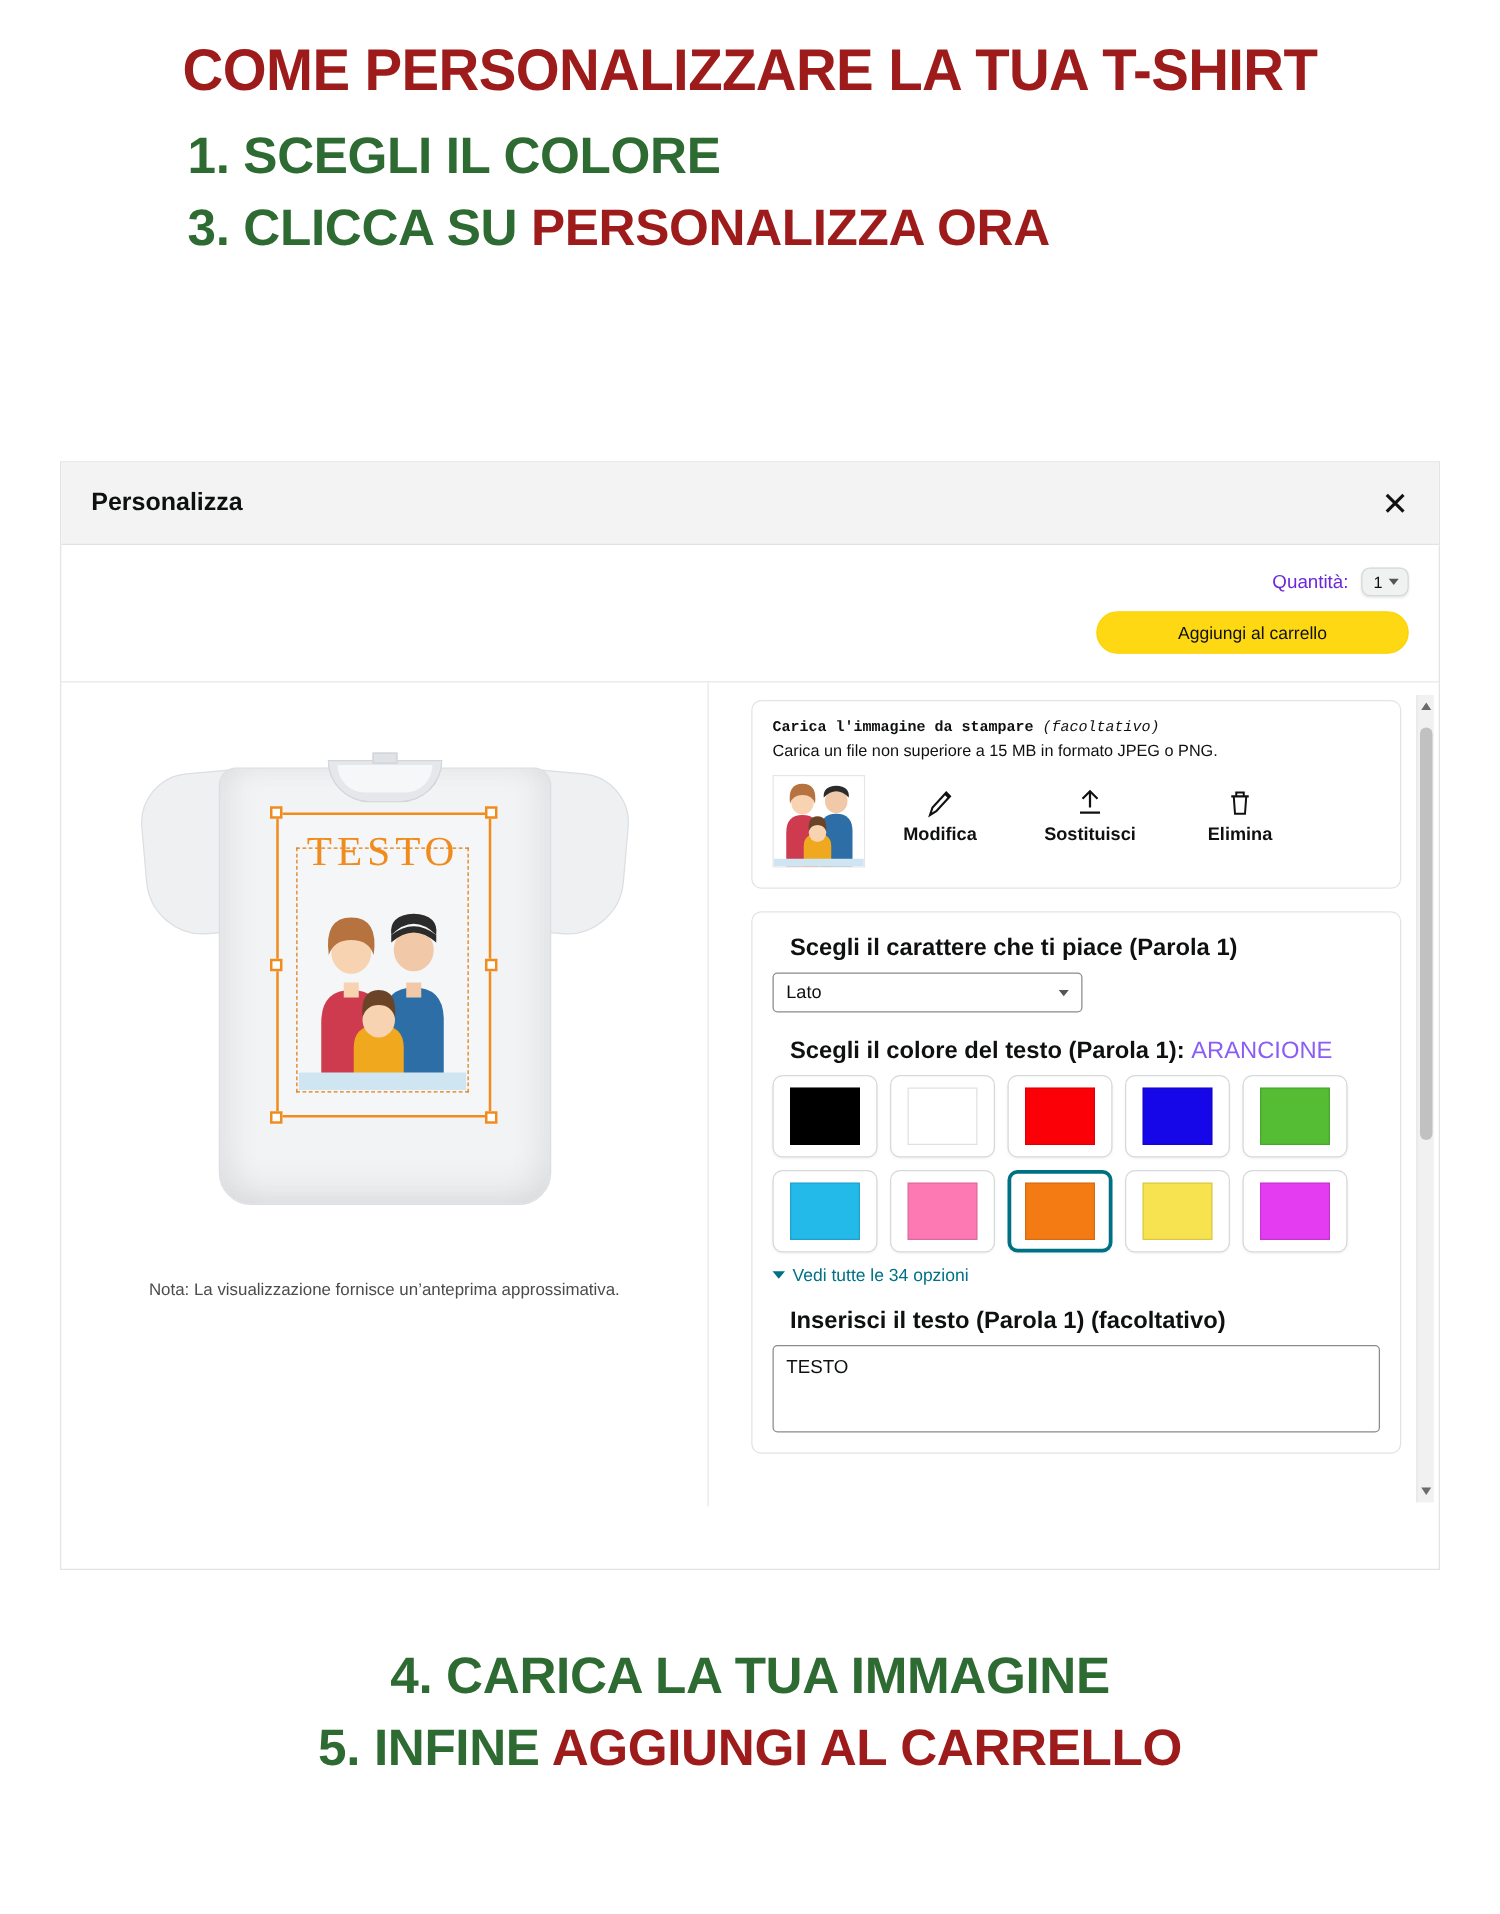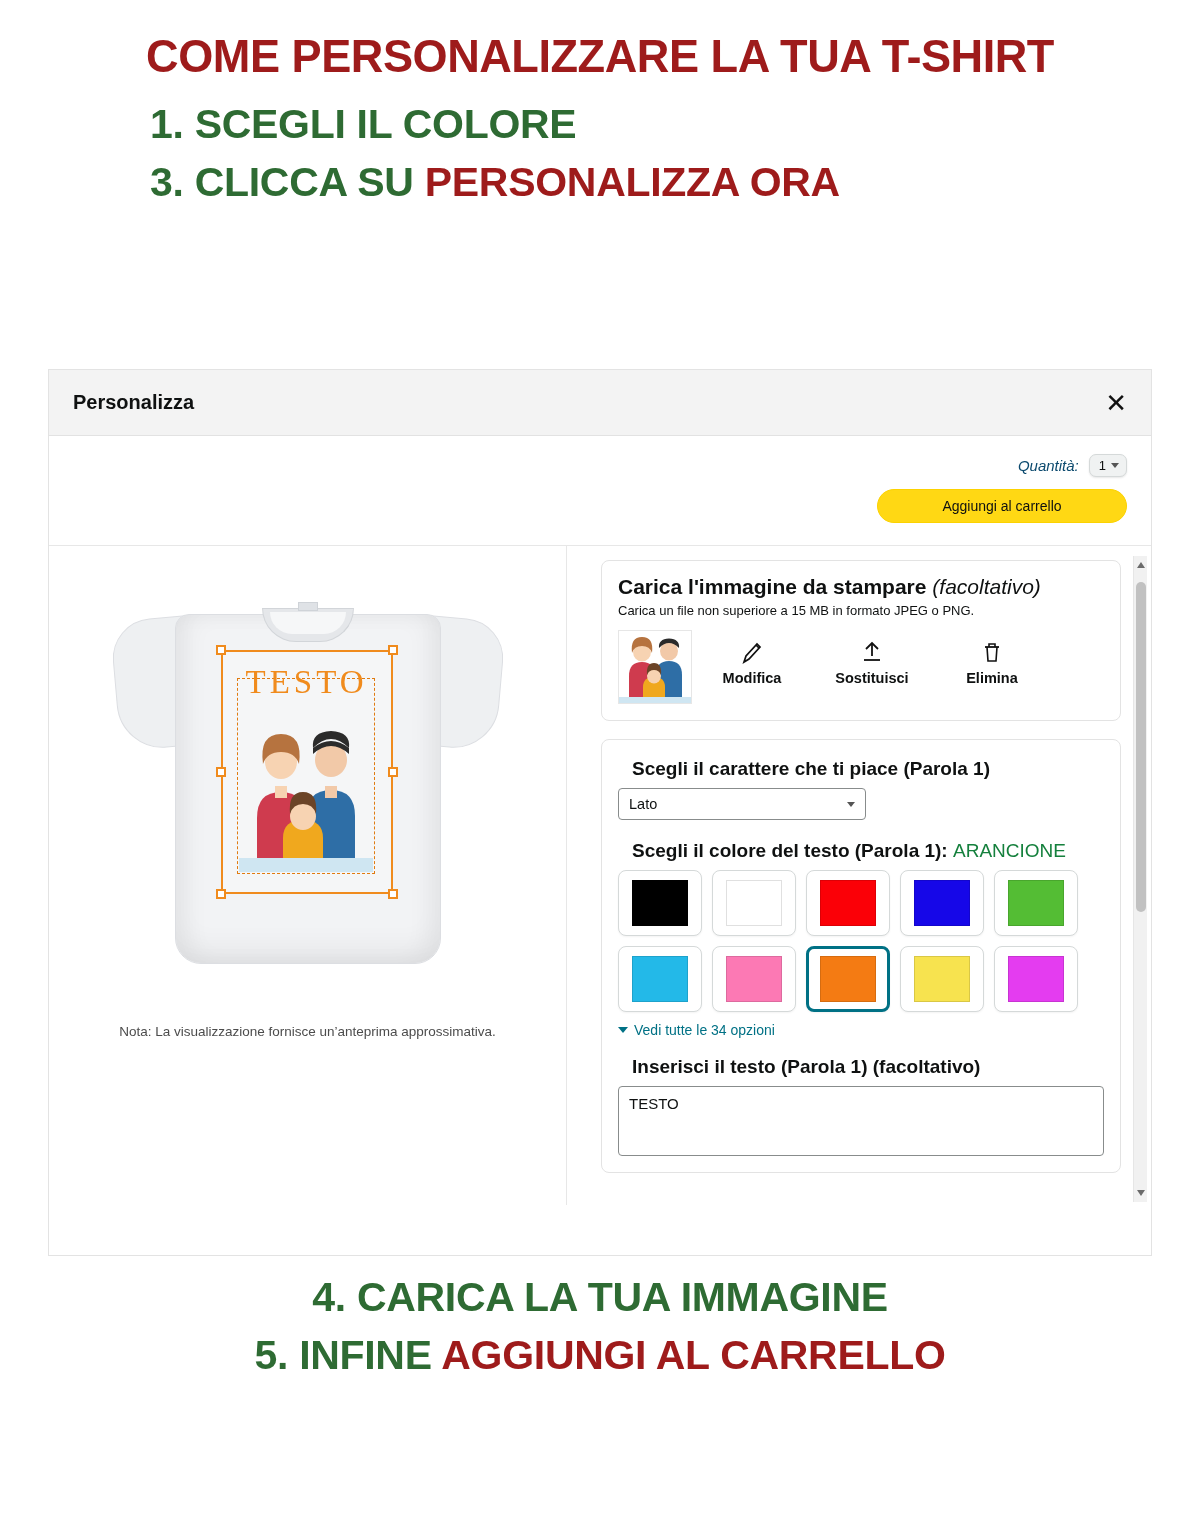--- a/index.html
+++ b/index.html
@@ -78,21 +78,21 @@
     justify-content: flex-end;
   }
   .buybox-inner { width: 250px; }
   .qty-row {
     display: flex;
     align-items: center;
     justify-content: flex-end;
     gap: 10px;
     margin-bottom: 12px;
   }
-  .qty-label { font-size: 15px; color: #0c4a6e; font-style: italic; }
+  .qty-label { font-size: 15px; color: #6d28d9; }
   .qty-select {
     border: 1px solid #d5d9d9;
     border-radius: 7px;
     background: #f0f2f2;
     font-size: 13px;
     color: #0f1111;
     padding: 3px 7px 3px 9px;
     display: flex;
     align-items: center;
     gap: 5px;
@@ -257,24 +257,25 @@
     overflow: hidden;
   }
   .card {
     border: 1px solid #e3e3e3;
     border-radius: 8px;
     padding: 14px 16px 16px 16px;
     margin-bottom: 18px;
     background: #fff;
   }
   .sec-title {
-    font-size: 21px;
+    font-size: 12px;
     font-weight: bold;
     color: #0f1111;
     margin: 0 0 4px 0;
+    font-family: Liberation Mono, monospace;
   }
   .sec-title .it { font-weight: normal; font-style: italic; }
   .sec-sub { font-size: 13px; color: #0f1111; margin-bottom: 12px; }
   .upload-row {
     display: flex;
     align-items: flex-start;
     gap: 0;
   }
   .thumb {
     width: 74px; height: 74px;
@@ -293,21 +294,21 @@
   }
   .action .glyph { height: 34px; display: flex; align-items: center; justify-content: center; }
   .action .lbl { font-size: 14.5px; color: #0f1111; }
 
   .field-label {
     font-size: 19px;
     font-weight: bold;
     color: #0f1111;
     margin: 4px 0 8px 14px;
   }
-  .field-label .val { font-weight: normal; color: #15803d; }
+  .field-label .val { font-weight: normal; color: #8b5cf6; }
   .select-box {
     width: 248px;
     height: 32px;
     border: 1px solid #888c8c;
     border-radius: 4px;
     background: #fff;
     display: flex;
     align-items: center;
     justify-content: space-between;
     padding: 0 10px;
@@ -386,21 +387,21 @@
     width: 0; height: 0;
     border-left: 4px solid transparent;
     border-right: 4px solid transparent;
   }
   .sb-arrow.up { top: 6px; border-bottom: 6px solid #6b6b6b; }
   .sb-arrow.down { bottom: 6px; border-top: 6px solid #6b6b6b; }
 
   
   .steps-bottom {
     position: absolute;
-    left: 0; top: 1268px;
+    left: 0; top: 1311px;
     width: 100%;
     text-align: center;
   }
   .steps-bottom .step { text-align: center; }
 </style>
 </head>
 <body>
 
 <div class="headline">COME PERSONALIZZARE LA TUA T-SHIRT</div>
 

